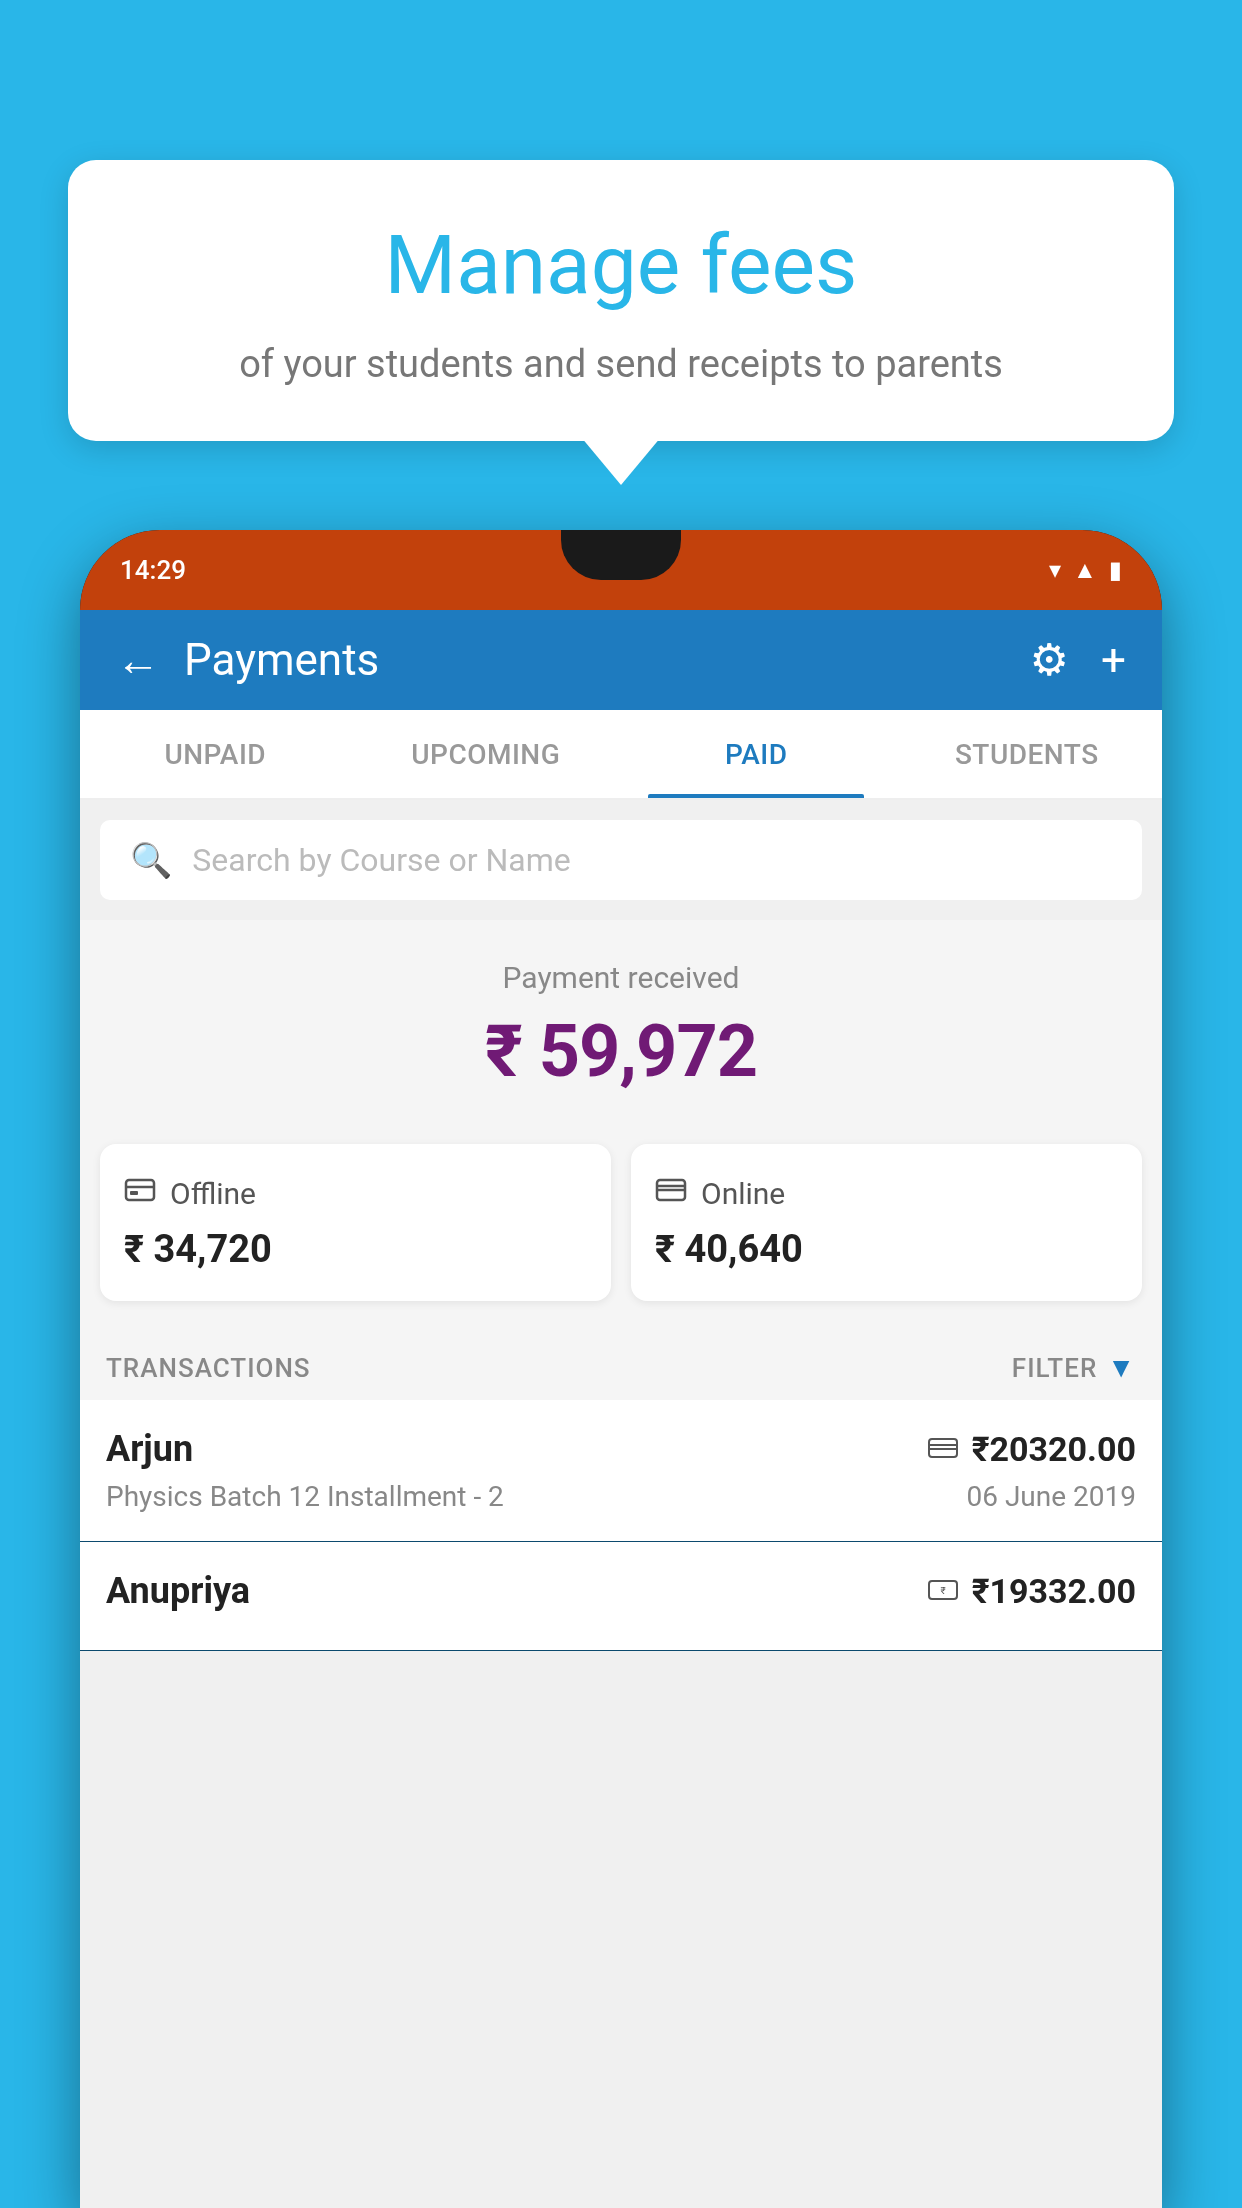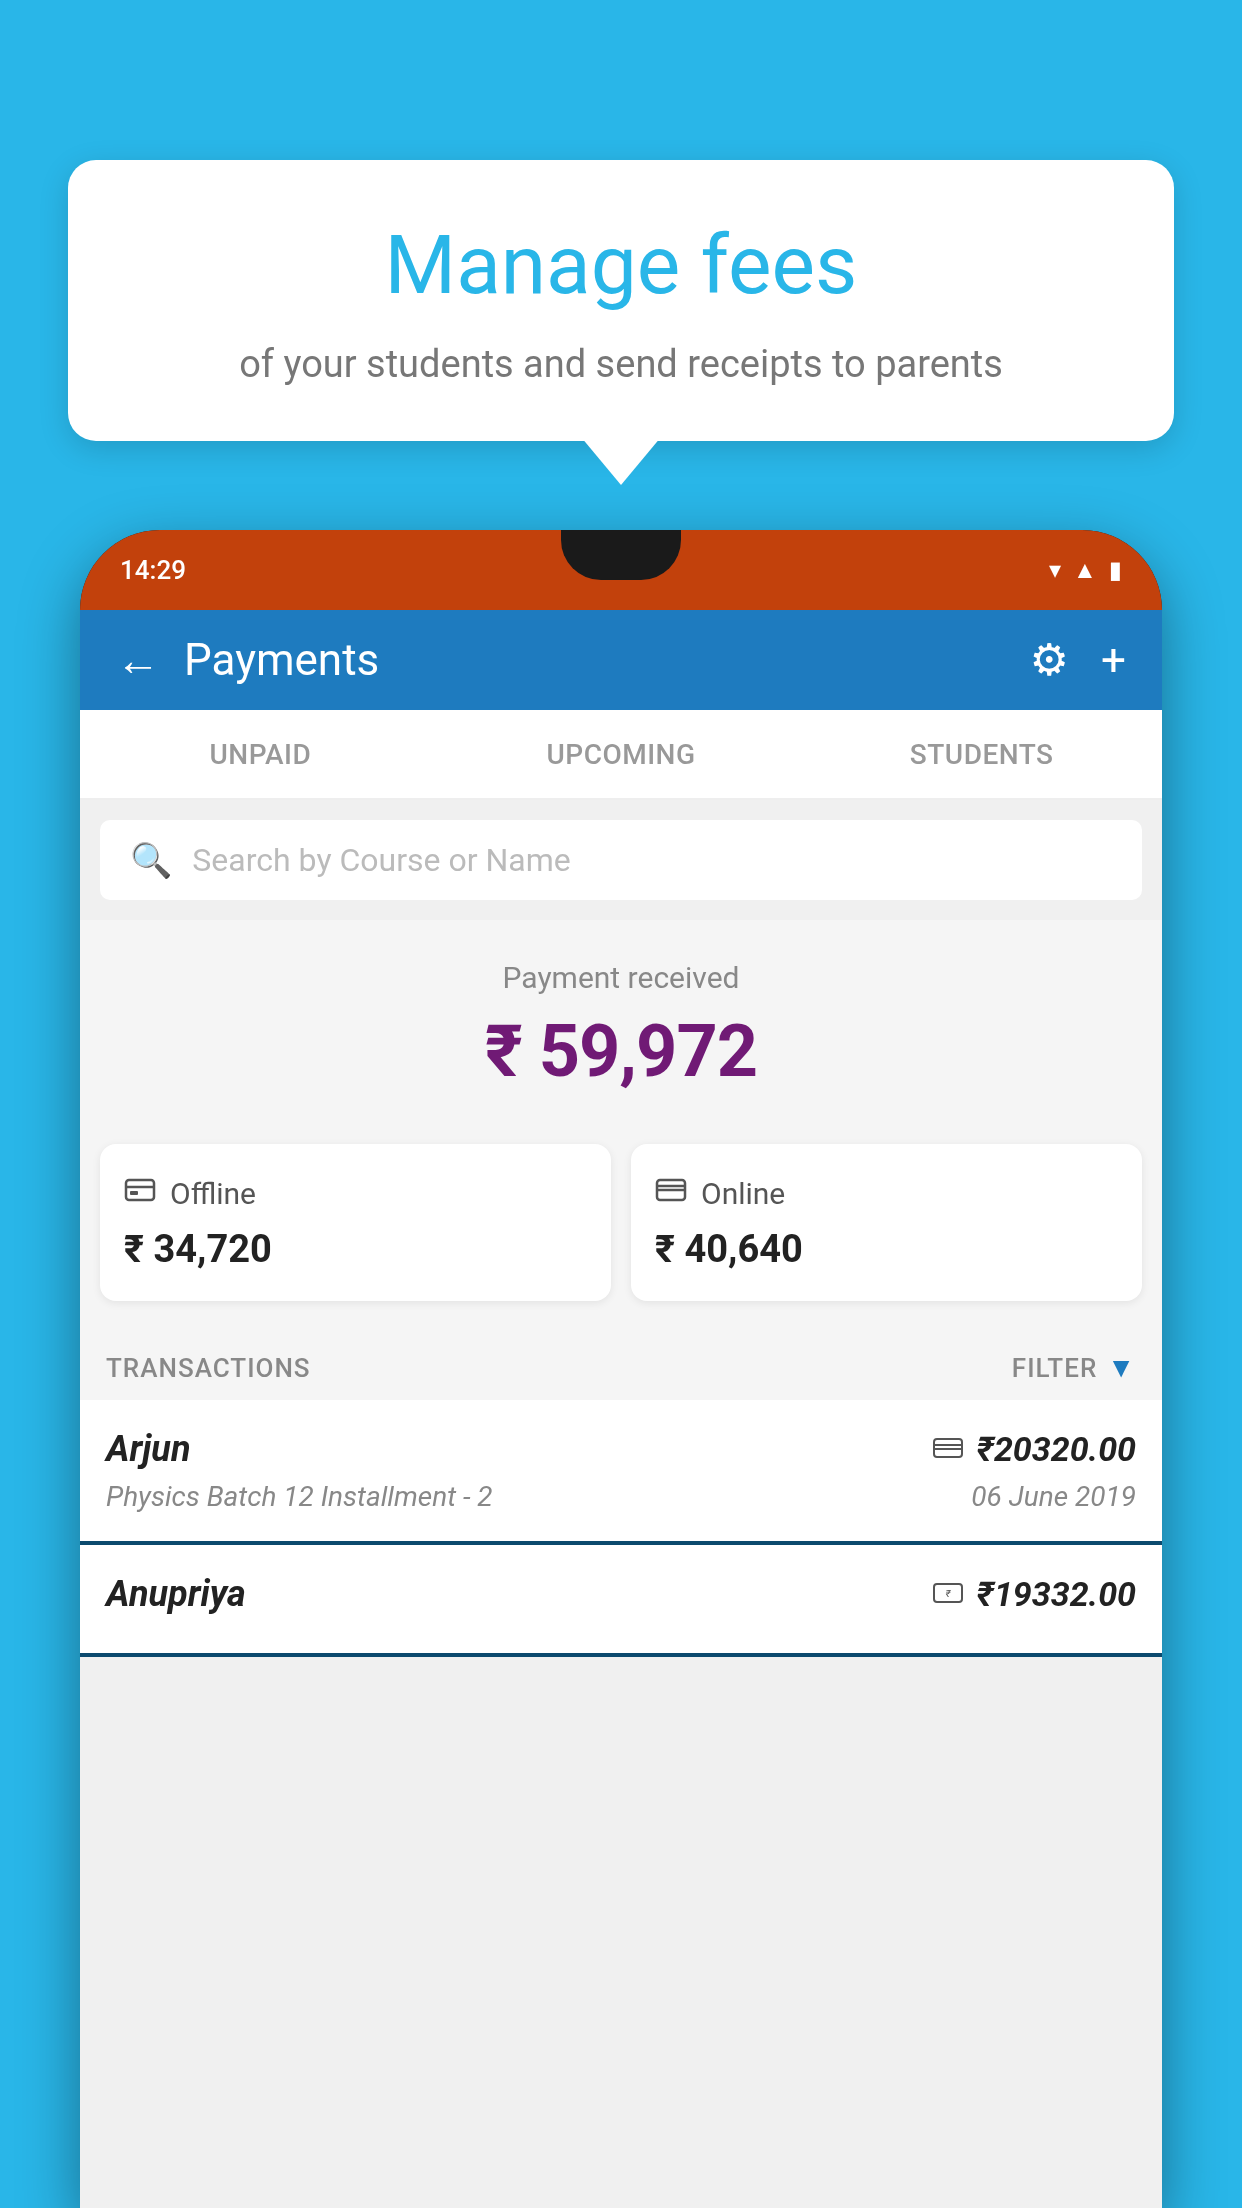--- a/index.html
+++ b/index.html
@@ -296,22 +296,21 @@
       font-size: 28px;
     }
 
     
     .transaction-list {
       background: white;
     }
 
     .transaction-item {
       padding: 28px 26px;
-      border-bottom: 4px solid #0c4a6e;
-      font-style: italic;
+      border-bottom: 1px solid #0c4a6e;
     }
 
     .transaction-row-top {
       display: flex;
       justify-content: space-between;
       align-items: center;
       margin-bottom: 10px;
     }
 
     .transaction-name {
@@ -381,20 +380,23 @@
       <span class="plus-icon">+</span>
     </div>
   </div>
 
   <div class="tab-bar">
     <div class="tab-item">
       <span>UNPAID</span>
     </div>
     <div class="tab-item">
       <span>UPCOMING</span>
+    </div>
+    <div class="tab-item active">
+      <span>PAID</span>
     </div>
     <div class="tab-item">
       <span>STUDENTS</span>
     </div>
   </div>
 
   <div class="phone-content">
 
     <div class="search-bar">
       <span class="search-icon-inner">🔍</span>

